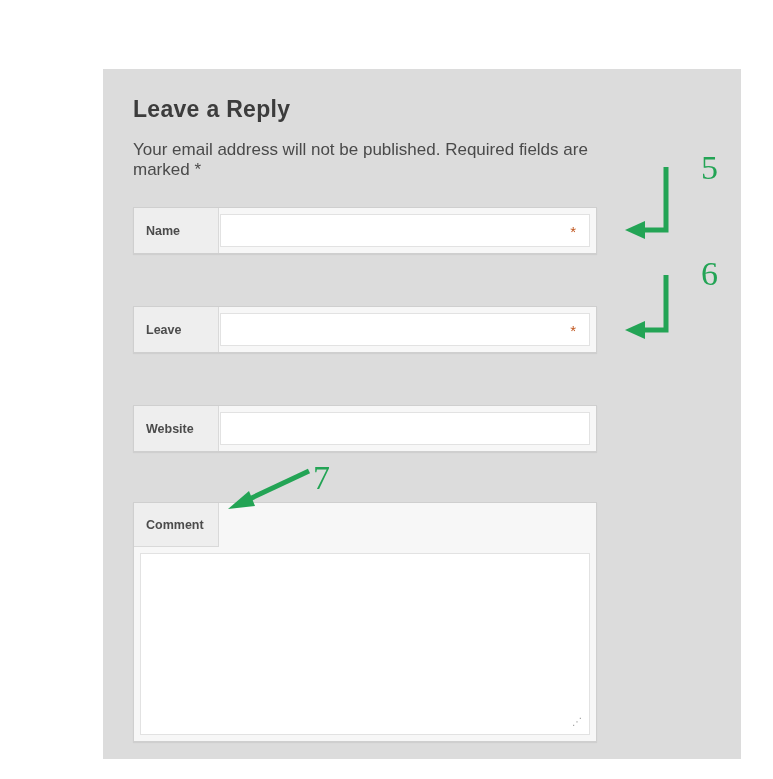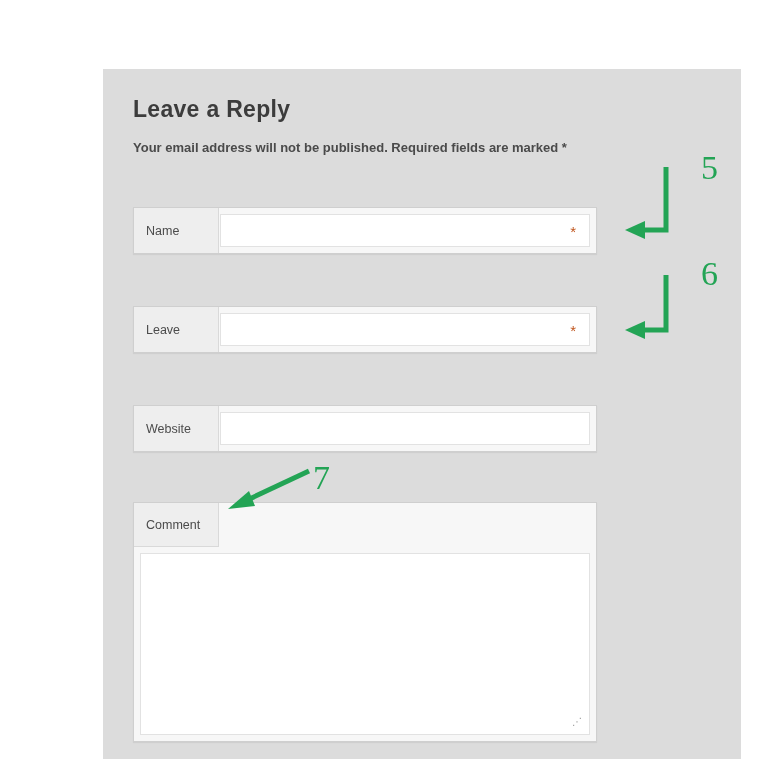--- a/index.html
+++ b/index.html
@@ -35,23 +35,22 @@
     top: 84px;
     font-size: 23px;
     font-weight: bold;
     color: #3c3c3c;
     letter-spacing: 0.3px;
   }
   .form-note {
     position: absolute;
     left: 105px;
     top: 128px;
-    font-size: 13px;
+    font-size: 17px;
     color: #4a4a4a;
-    font-weight: bold;
   }
 
   
   .field {
     position: absolute;
     left: 105px;
     width: 464px;
     background: #f7f7f7;
     border: 1px solid #cfcfcf;
     box-sizing: border-box;
@@ -69,20 +68,21 @@
     width: 85px;
     height: 100%;
     background: #eeeeee;
     border-right: 1px solid #d9d9d9;
     box-sizing: border-box;
     color: #4b4b4b;
     font-size: 12.5px;
     display: flex;
     align-items: center;
     padding-left: 12px;
+    font-weight: bold;
   }
   .field-comment .field-label {
     height: 44px;
     border-bottom: 1px solid #d9d9d9;
     align-items: center;
   }
 
   .field-input {
     position: absolute;
     left: 86px;

